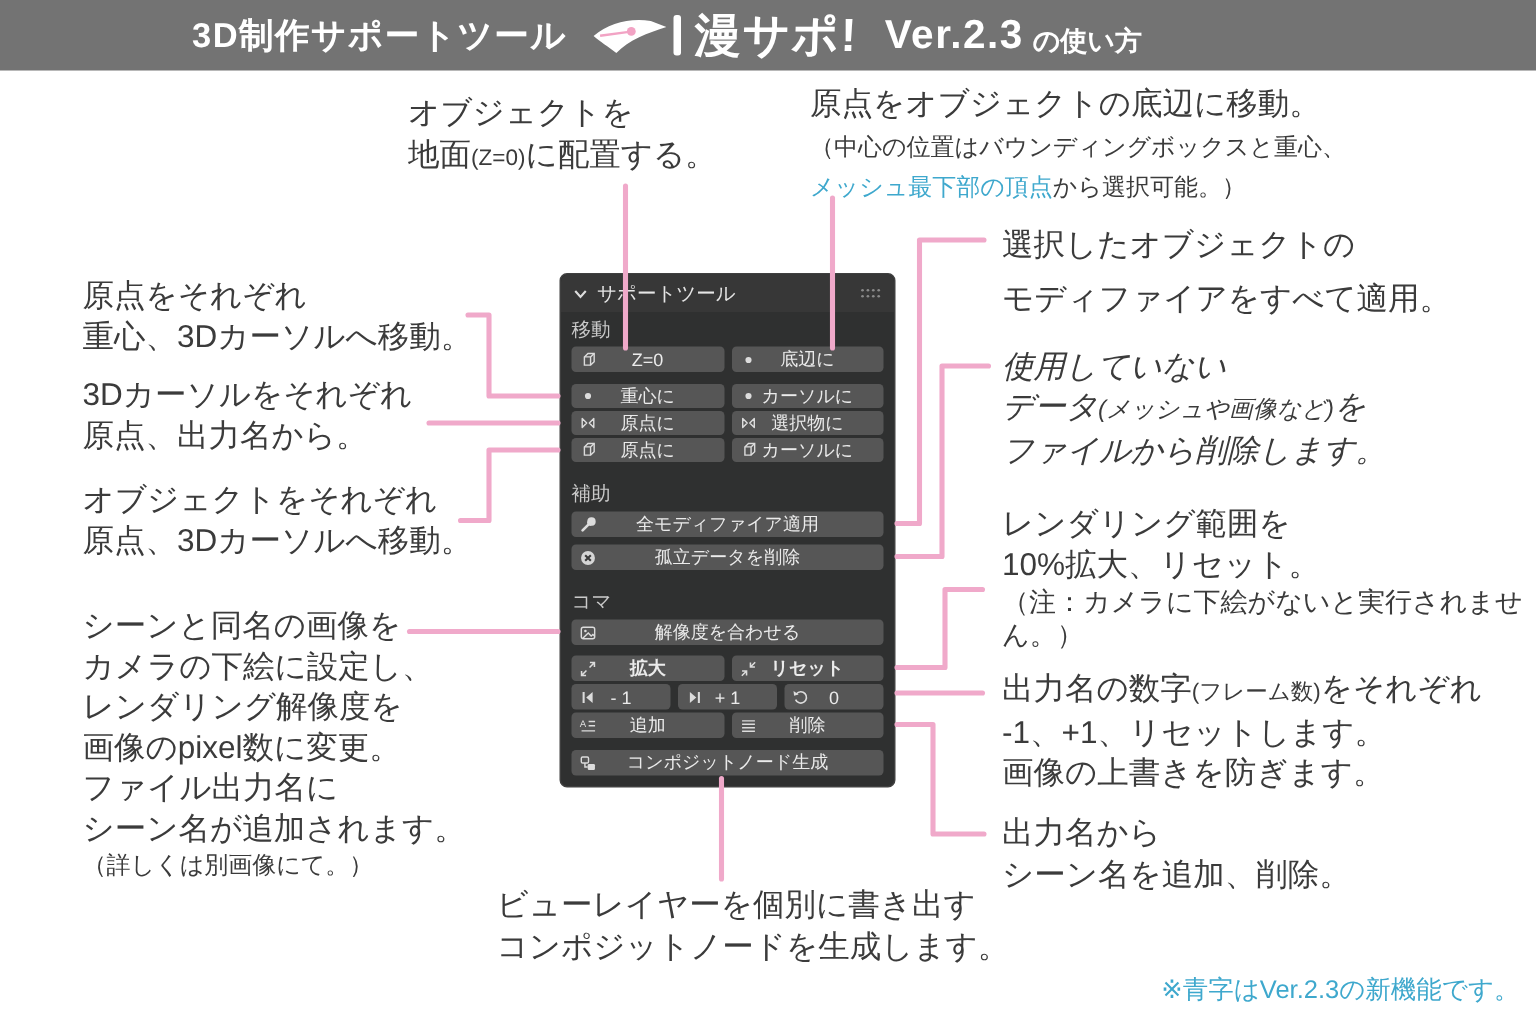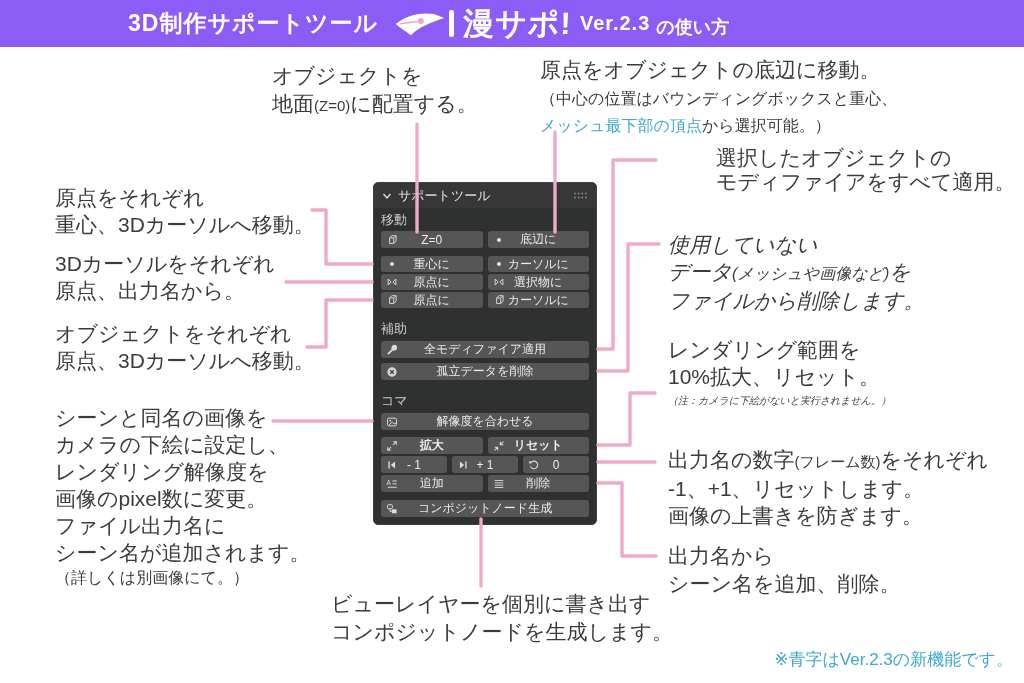--- a/index.html
+++ b/index.html
@@ -1,45 +1,45 @@
 <!DOCTYPE html>
 <html><head>
 <meta charset="utf-8">
 <style>
   html,body{margin:0;padding:0;background:#ffffff;}
   .stage{position:relative;width:1024px;height:683px;background:#ffffff;overflow:hidden;
          font-family:"Liberation Sans","DejaVu Sans",sans-serif;}
 
   
-  .titlebar{position:absolute;left:0;top:0;width:1024px;height:47px;background:#8b5cf6;}
+  .titlebar{position:absolute;left:0;top:0;width:1024px;height:47px;background:#737373;}
   .title-row{position:absolute;left:128px;top:0;height:47px;display:flex;align-items:center;color:#fff;}
   .t-prefix{font-size:23px;font-weight:bold;letter-spacing:1px;}
   .pen-wrap{display:flex;align-items:center;margin:0 4px 0 16px;}
   .pen-bar{width:5px;height:27px;background:#fff;border-radius:2px;margin-left:3px;}
   .t-logo{font-size:31px;font-weight:800;letter-spacing:1px;margin-left:5px;transform:skewX(-2deg);}
-  .t-ver{font-size:20px;font-weight:800;margin-left:8px;letter-spacing:1px;}
+  .t-ver{font-size:27px;font-weight:800;margin-left:18px;letter-spacing:1px;}
   .t-suffix{font-size:18px;font-weight:bold;margin-left:6px;margin-top:6px;}
 
   
   .ann{position:absolute;color:#3b3b3b;font-size:21px;line-height:27px;z-index:3;white-space:pre-line;}
   .ann .small{font-size:15px;}
   .ann .blue{color:#3ea8cd;}
   .a-topleft{left:272px;top:62px;line-height:28px;}
   .a-topright{left:540px;top:56px;line-height:27px;}
   .a-topright .sub{font-size:16px;line-height:23px;}
   .a-left1{left:55px;top:184px;}
   .a-left2{left:55px;top:250px;}
   .a-left3{left:55px;top:320px;}
   .a-left4{left:55px;top:404px;}
   .a-left4 .note{font-size:16px;line-height:24px;display:block;}
-  .a-right1{left:668px;top:146px;line-height:24px;margin-left:48px;}
+  .a-right1{left:668px;top:146px;line-height:36px;}
   .a-right2{left:668px;top:231px;font-style:italic;}
   .a-right2 .small{font-size:16px;}
   .a-right3{left:668px;top:336px;}
-  .a-right3 .note{font-size:10px;line-height:22px;display:block;font-style:italic;}
+  .a-right3 .note{font-size:18px;line-height:22px;display:block;}
   .a-right4{left:668px;top:446px;}
   .a-right5{left:668px;top:542px;line-height:28px;}
   .a-bottom{left:331px;top:590px;line-height:28px;}
   .footer-note{position:absolute;right:11px;top:648px;font-size:17px;color:#3ea8cd;z-index:3;}
 
   
   .lines{position:absolute;left:0;top:0;z-index:4;pointer-events:none;}
   .pl{fill:none;stroke:#f0a9ca;stroke-width:3.4;stroke-linecap:round;stroke-linejoin:round;}
 
   

